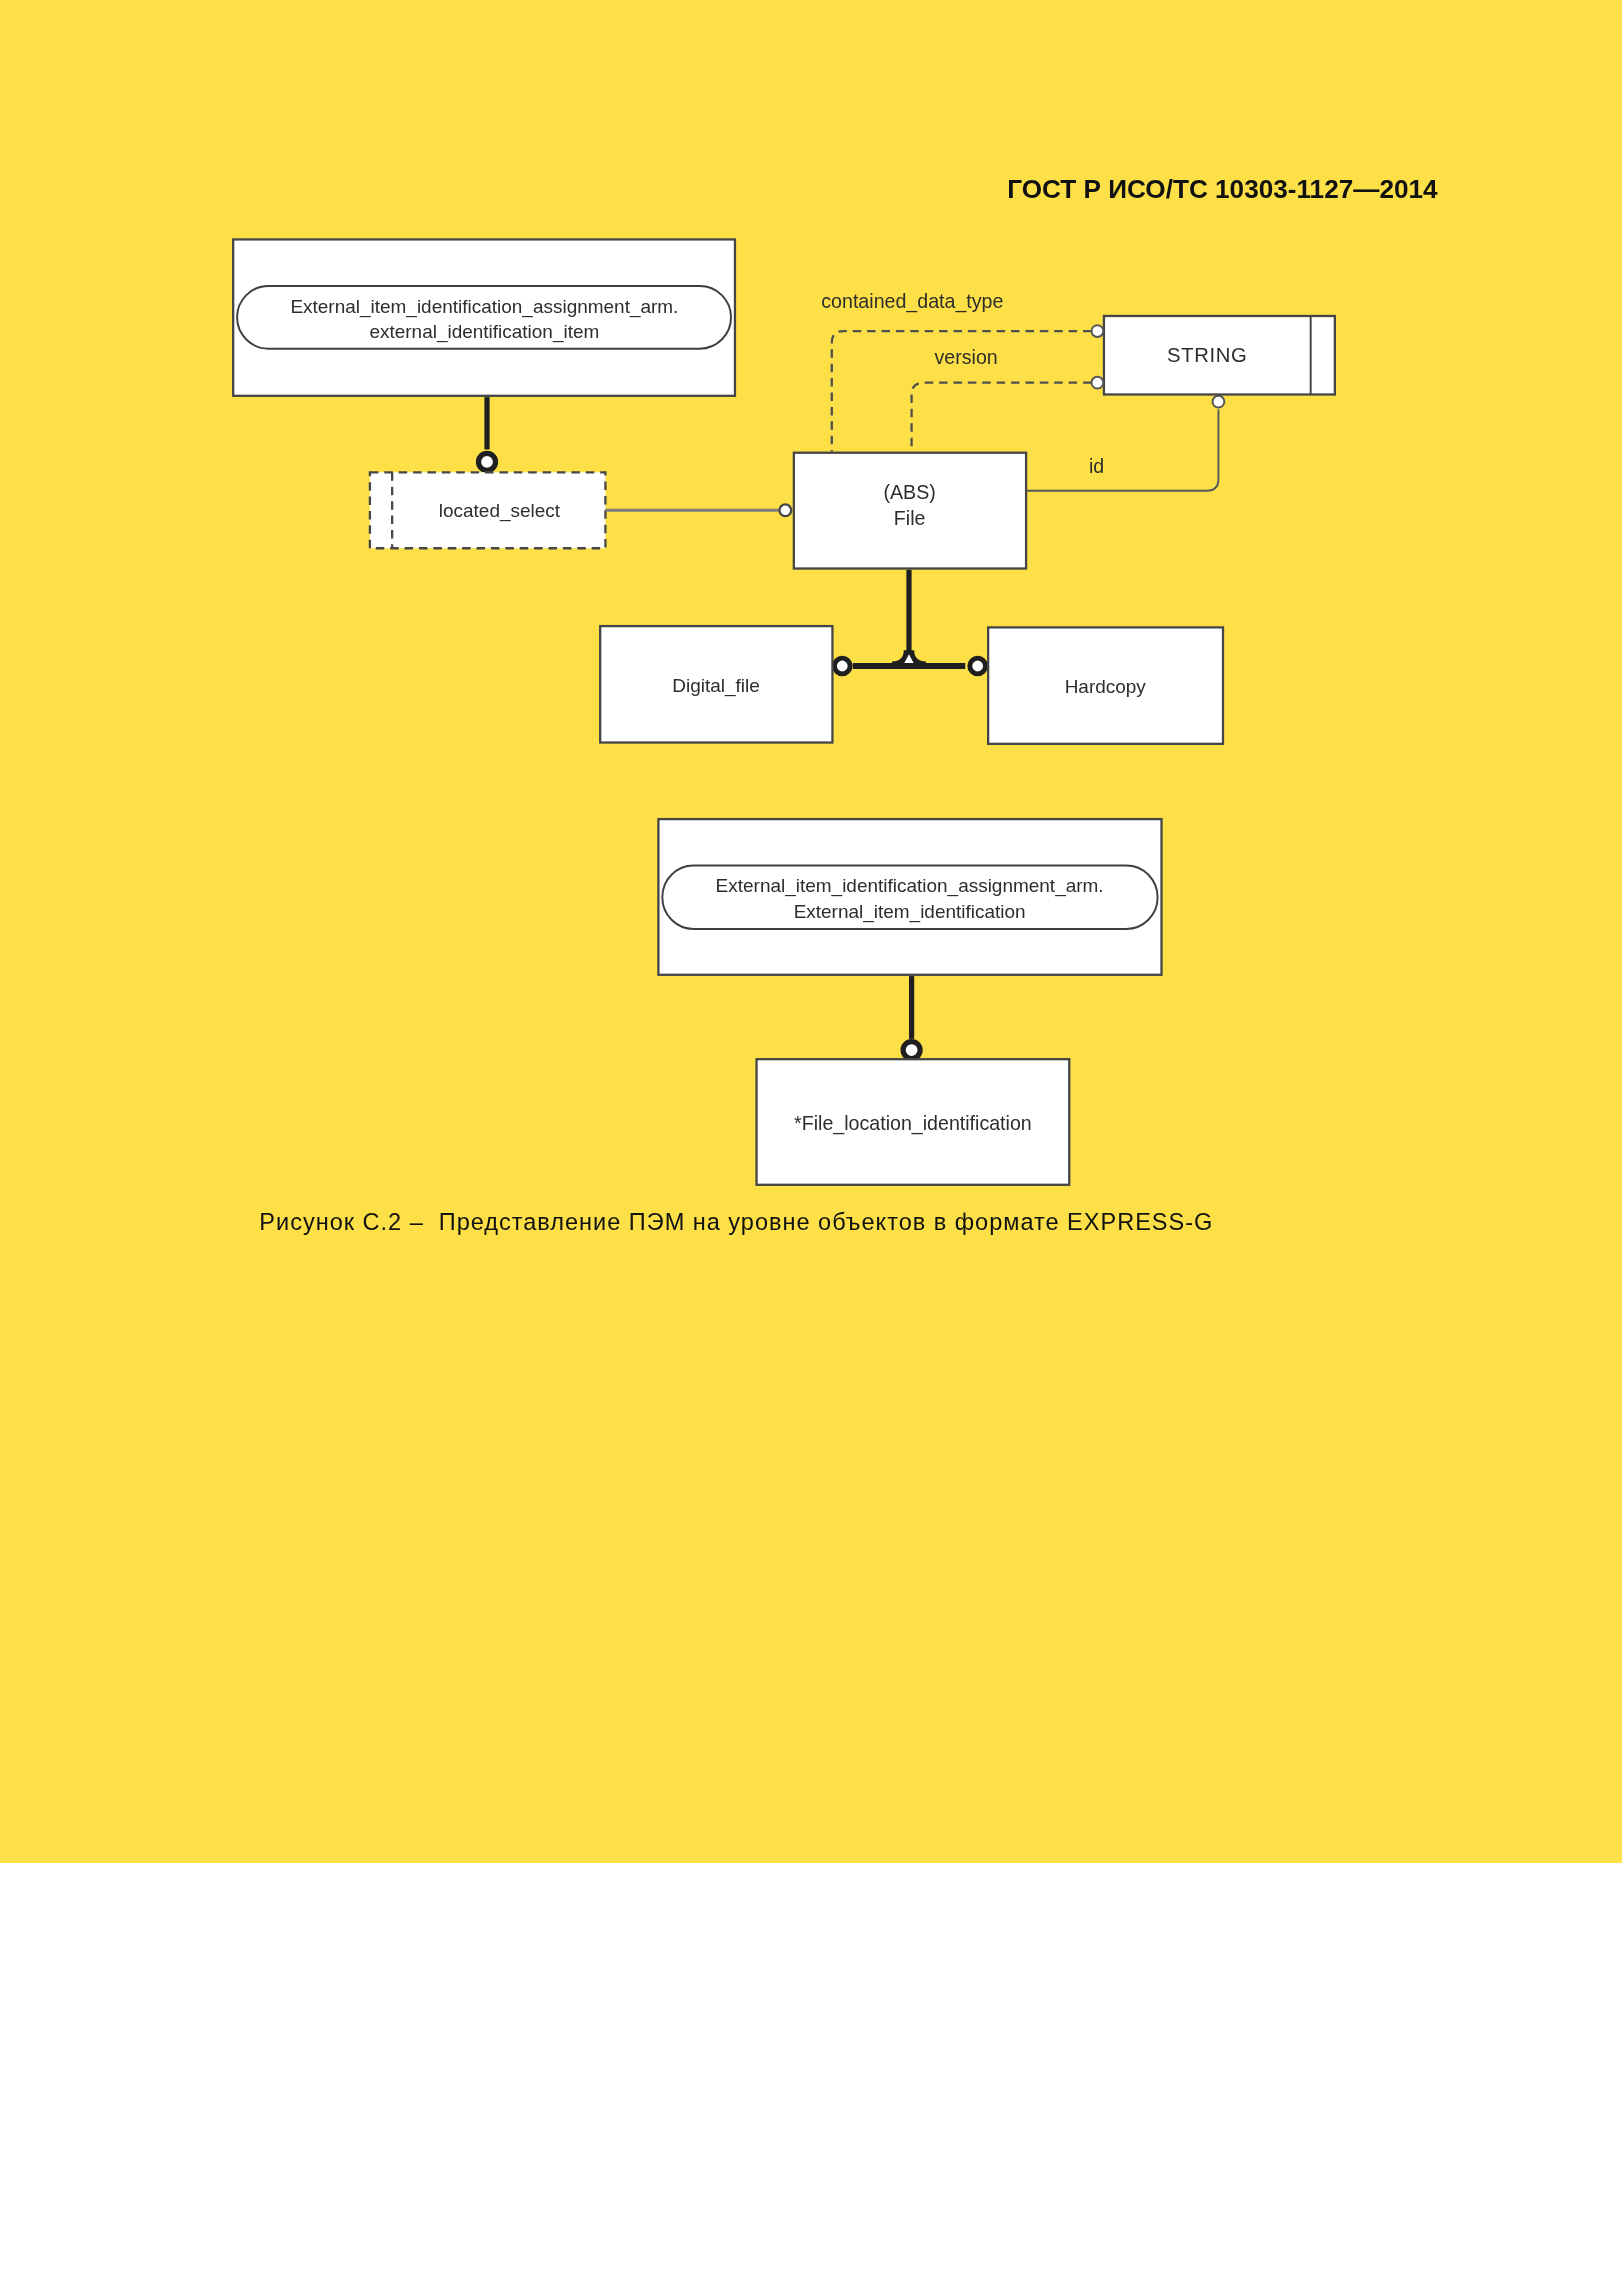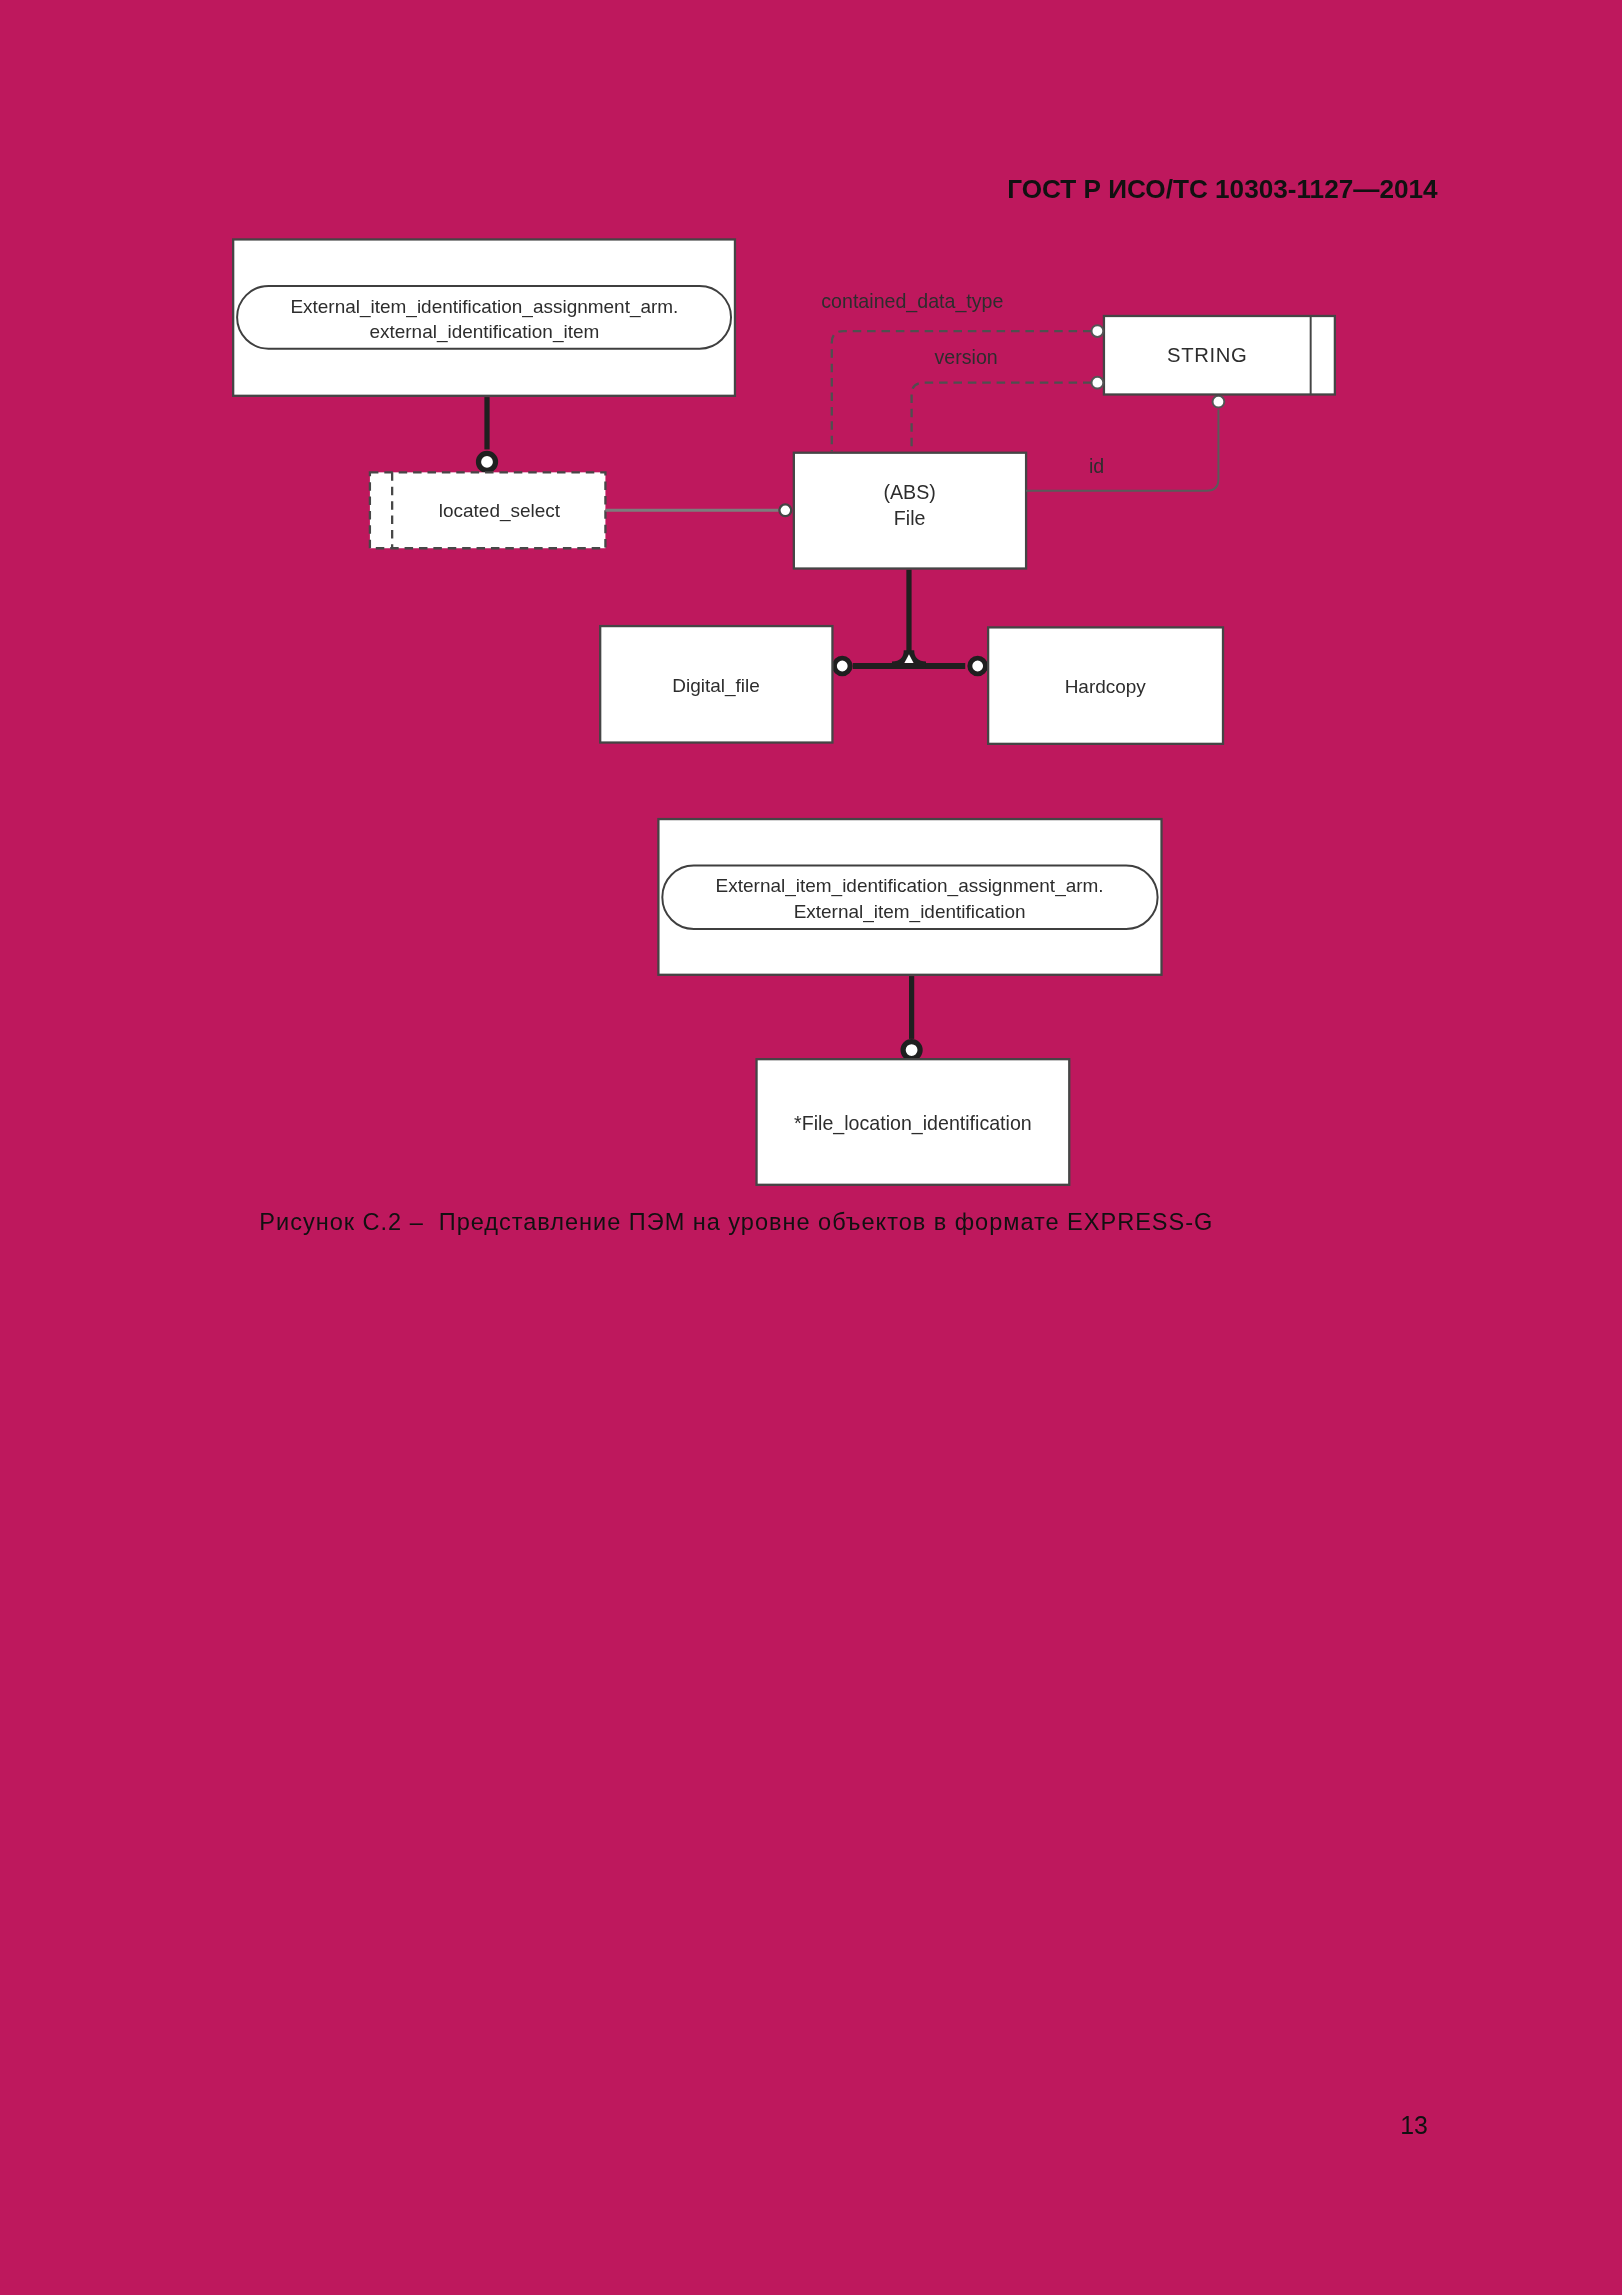--- a/index.html
+++ b/index.html
@@ -1,16 +1,16 @@
 <!DOCTYPE html>
 <html style="font-size:10.5px"><head>
 <meta charset="utf-8">
 <style>
   html,body{margin:0;padding:0;background:#ffffff;}
-  .page{position:relative;width:1623px;height:2295px;background:#be185d;overflow:hidden;}
+  .page{position:relative;width:1623px;height:1863px;background:#fde047;overflow:hidden;}
   svg{position:absolute;left:0;top:0;}
   svg text{font-family:"Liberation Sans", sans-serif;fill:#2d2d2d;}
   .hdr{font-weight:bold;font-size:40px;fill:#111;}
   .pagenum{font-size:38px;fill:#111;}
   .caption{font-size:36px;letter-spacing:1.5px;fill:#111;white-space:pre;}
   .nodelbl{font-size:29px;}
   .filelbl{font-size:30px;}
   .strlbl{font-size:31px;letter-spacing:1px;}
   .edgelbl{font-size:30px;}
 </style>

